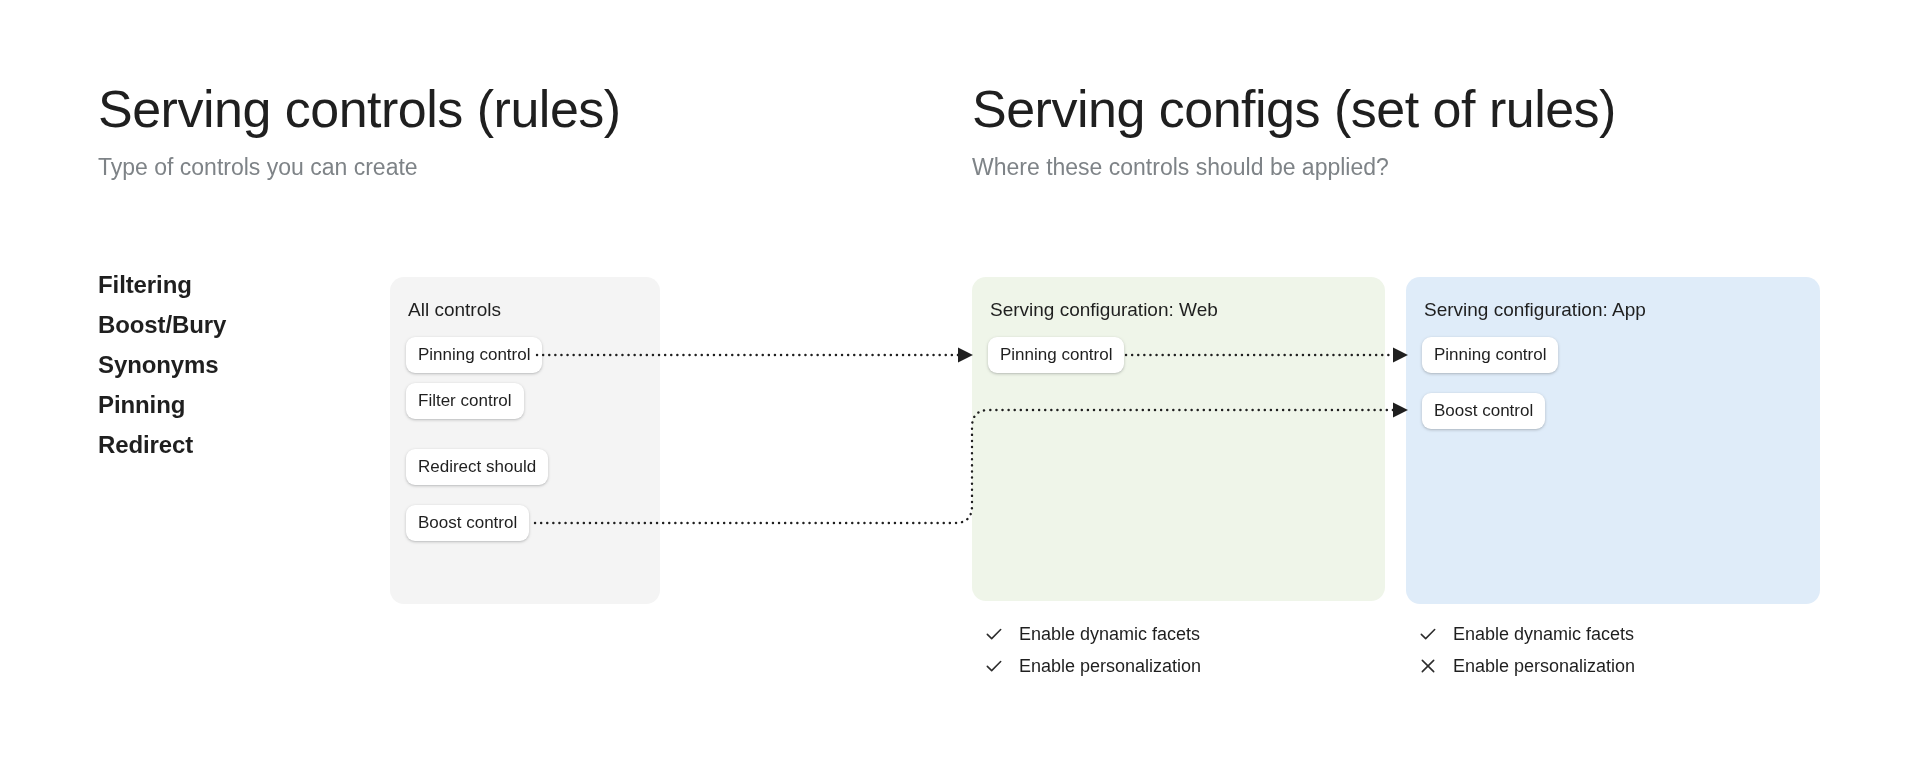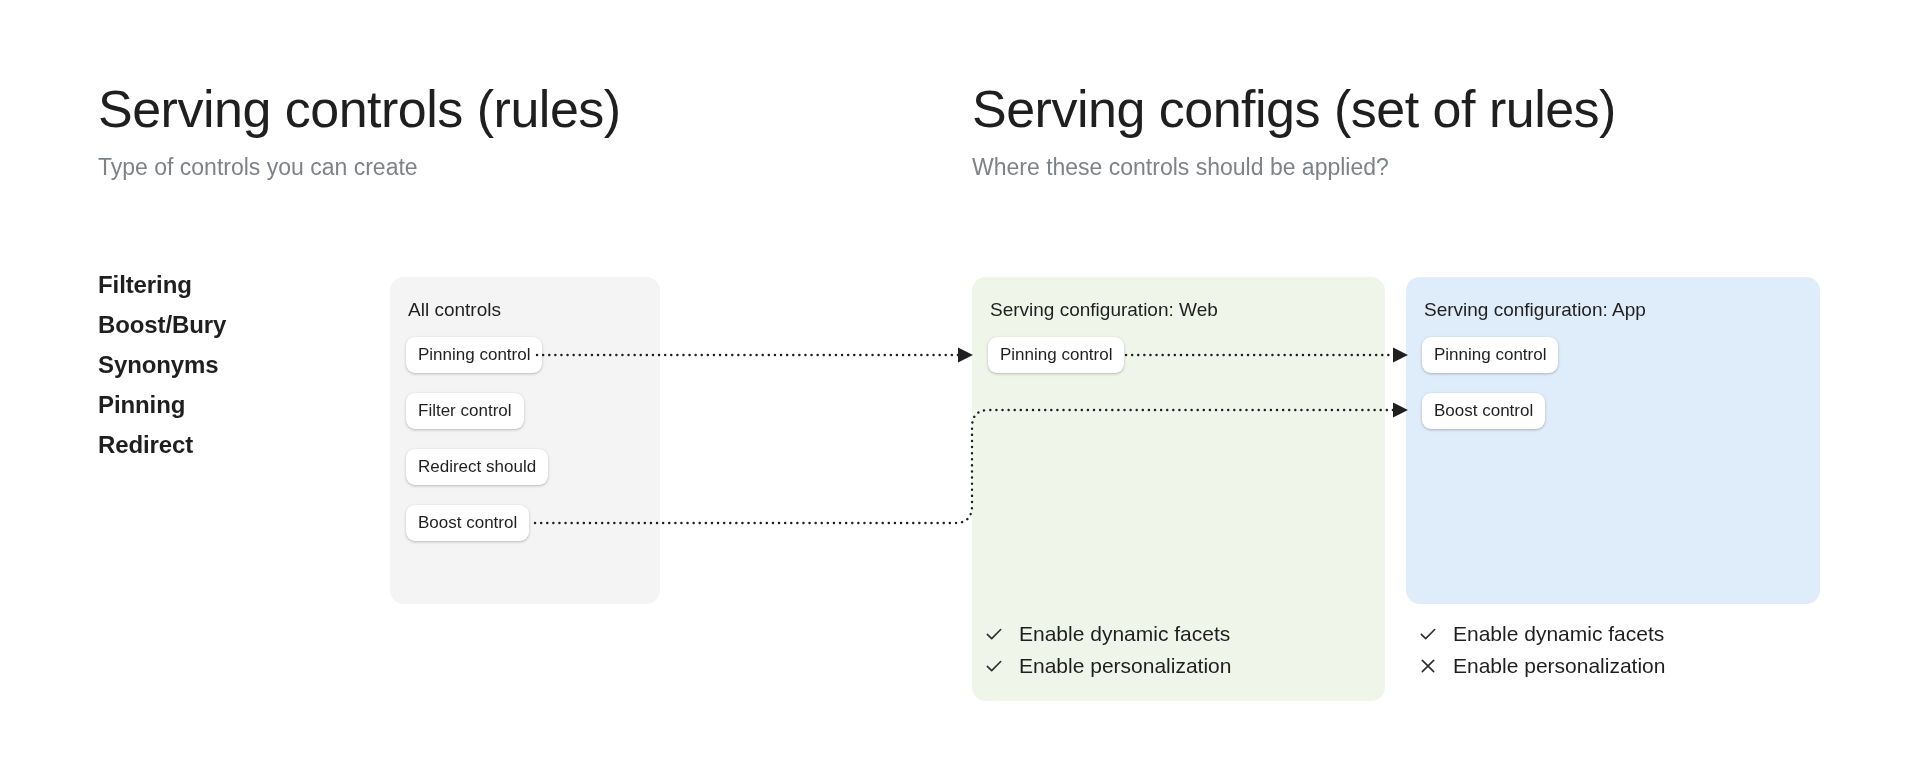--- a/index.html
+++ b/index.html
@@ -81,21 +81,21 @@
     left: 390px;
     top: 277px;
     width: 270px;
     height: 327px;
     background: #f4f4f4;
   }
   #panel-config-web {
     left: 972px;
     top: 277px;
     width: 413px;
-    height: 424px;
+    height: 324px;
     background: #eff5e9;
   }
   #panel-config-app {
     left: 1406px;
     top: 277px;
     width: 414px;
     height: 327px;
     background: #dfecf9;
   }
 
@@ -109,21 +109,21 @@
     line-height: 36px;
     height: 36px;
     padding: 0 12px;
     color: #1f1f1f;
     white-space: nowrap;
     box-sizing: border-box;
   }
 
   
   #chip-all-pinning  { left: 16px; top: 60px;  }
-  #chip-all-filter   { left: 16px; top: 116px; }
+  #chip-all-filter   { left: 16px; top: 106px; }
   #chip-all-redirect { left: 16px; top: 172px; }
   #chip-all-boost    { left: 16px; top: 228px; }
 
   
   #chip-web-pinning  { left: 16px; top: 60px; }
 
   
   #chip-app-pinning  { left: 16px; top: 60px;  }
   #chip-app-boost    { left: 16px; top: 116px; }
 
@@ -151,21 +151,21 @@
     height: 32px;
   }
   .feature-row .f-icon {
     width: 26px;
     height: 20px;
     flex: 0 0 26px;
     display: block;
     color: #2c2c2c;
   }
   .feature-row .f-label {
-    font-size: 21px;
+    font-size: 18px;
     line-height: 20px;
     color: #1f1f1f;
     white-space: nowrap;
     margin-left: 10px;
   }
 </style>
 </head>
 <body>
 
 <div class="stage">

